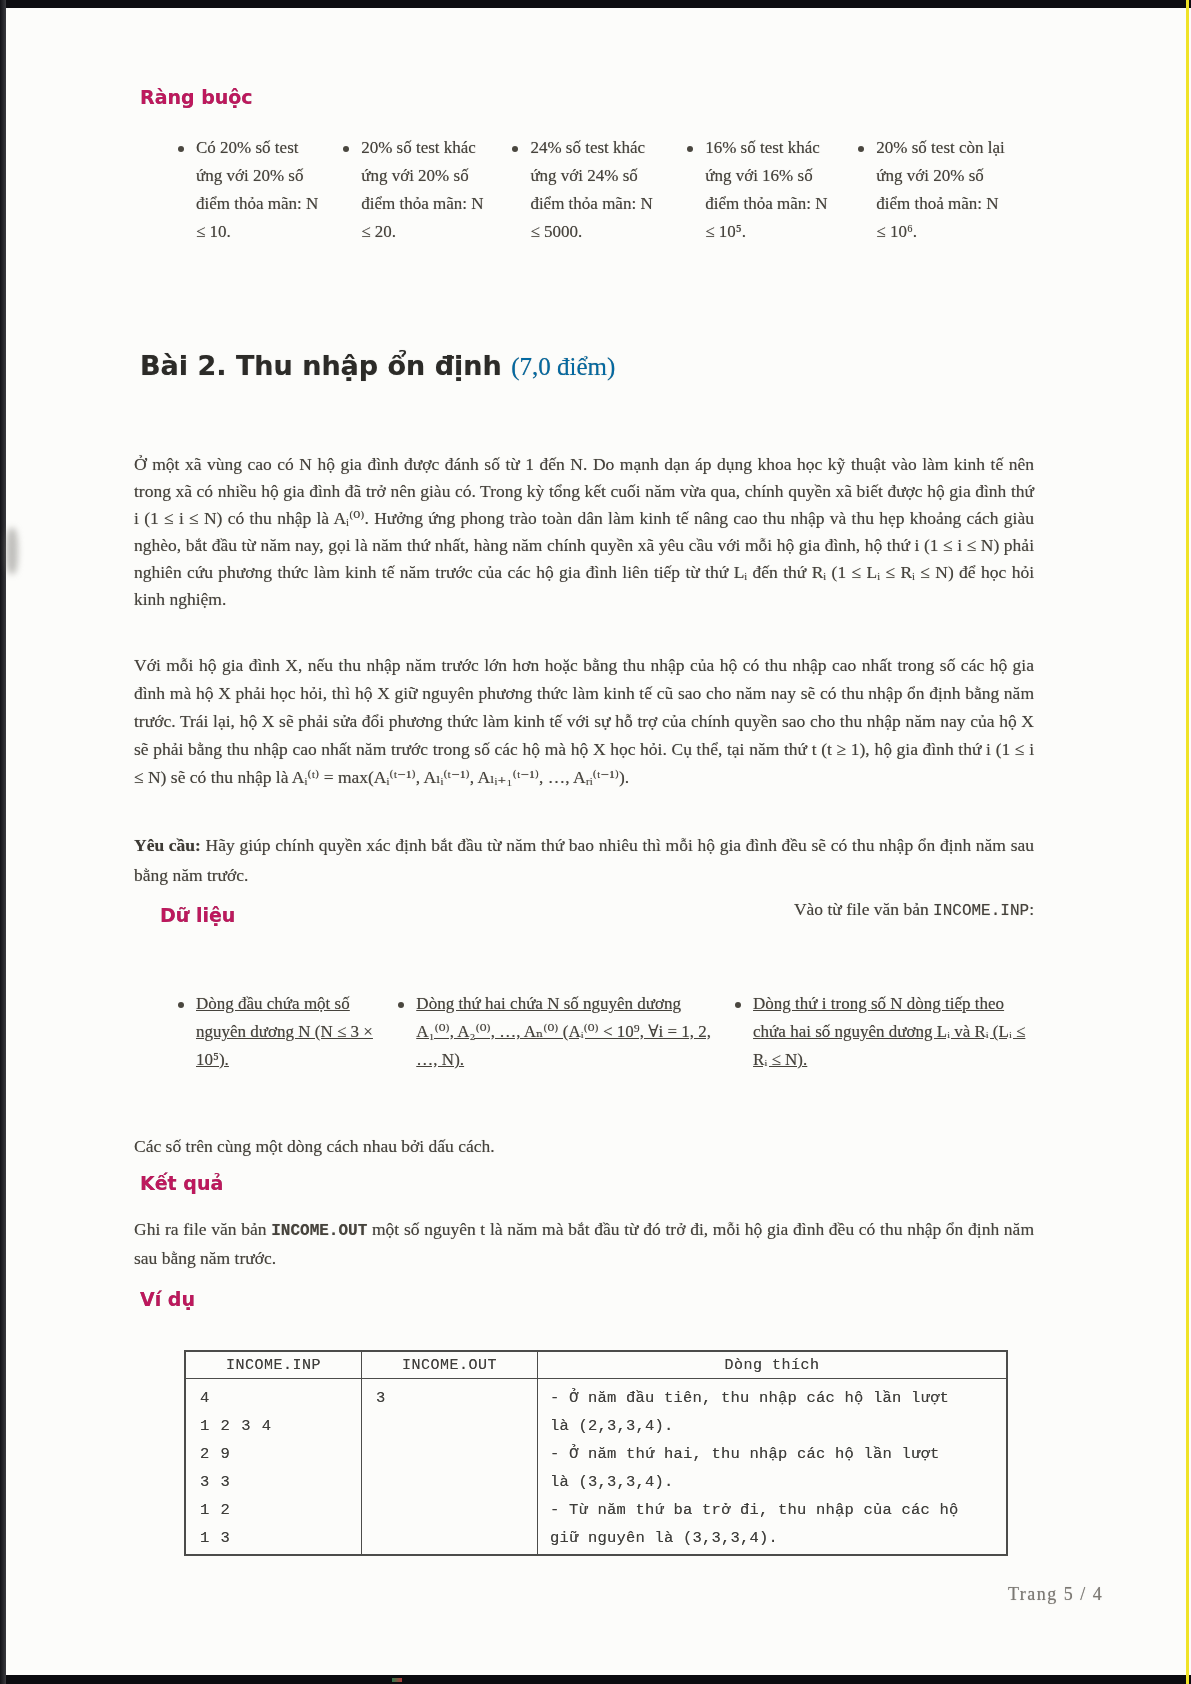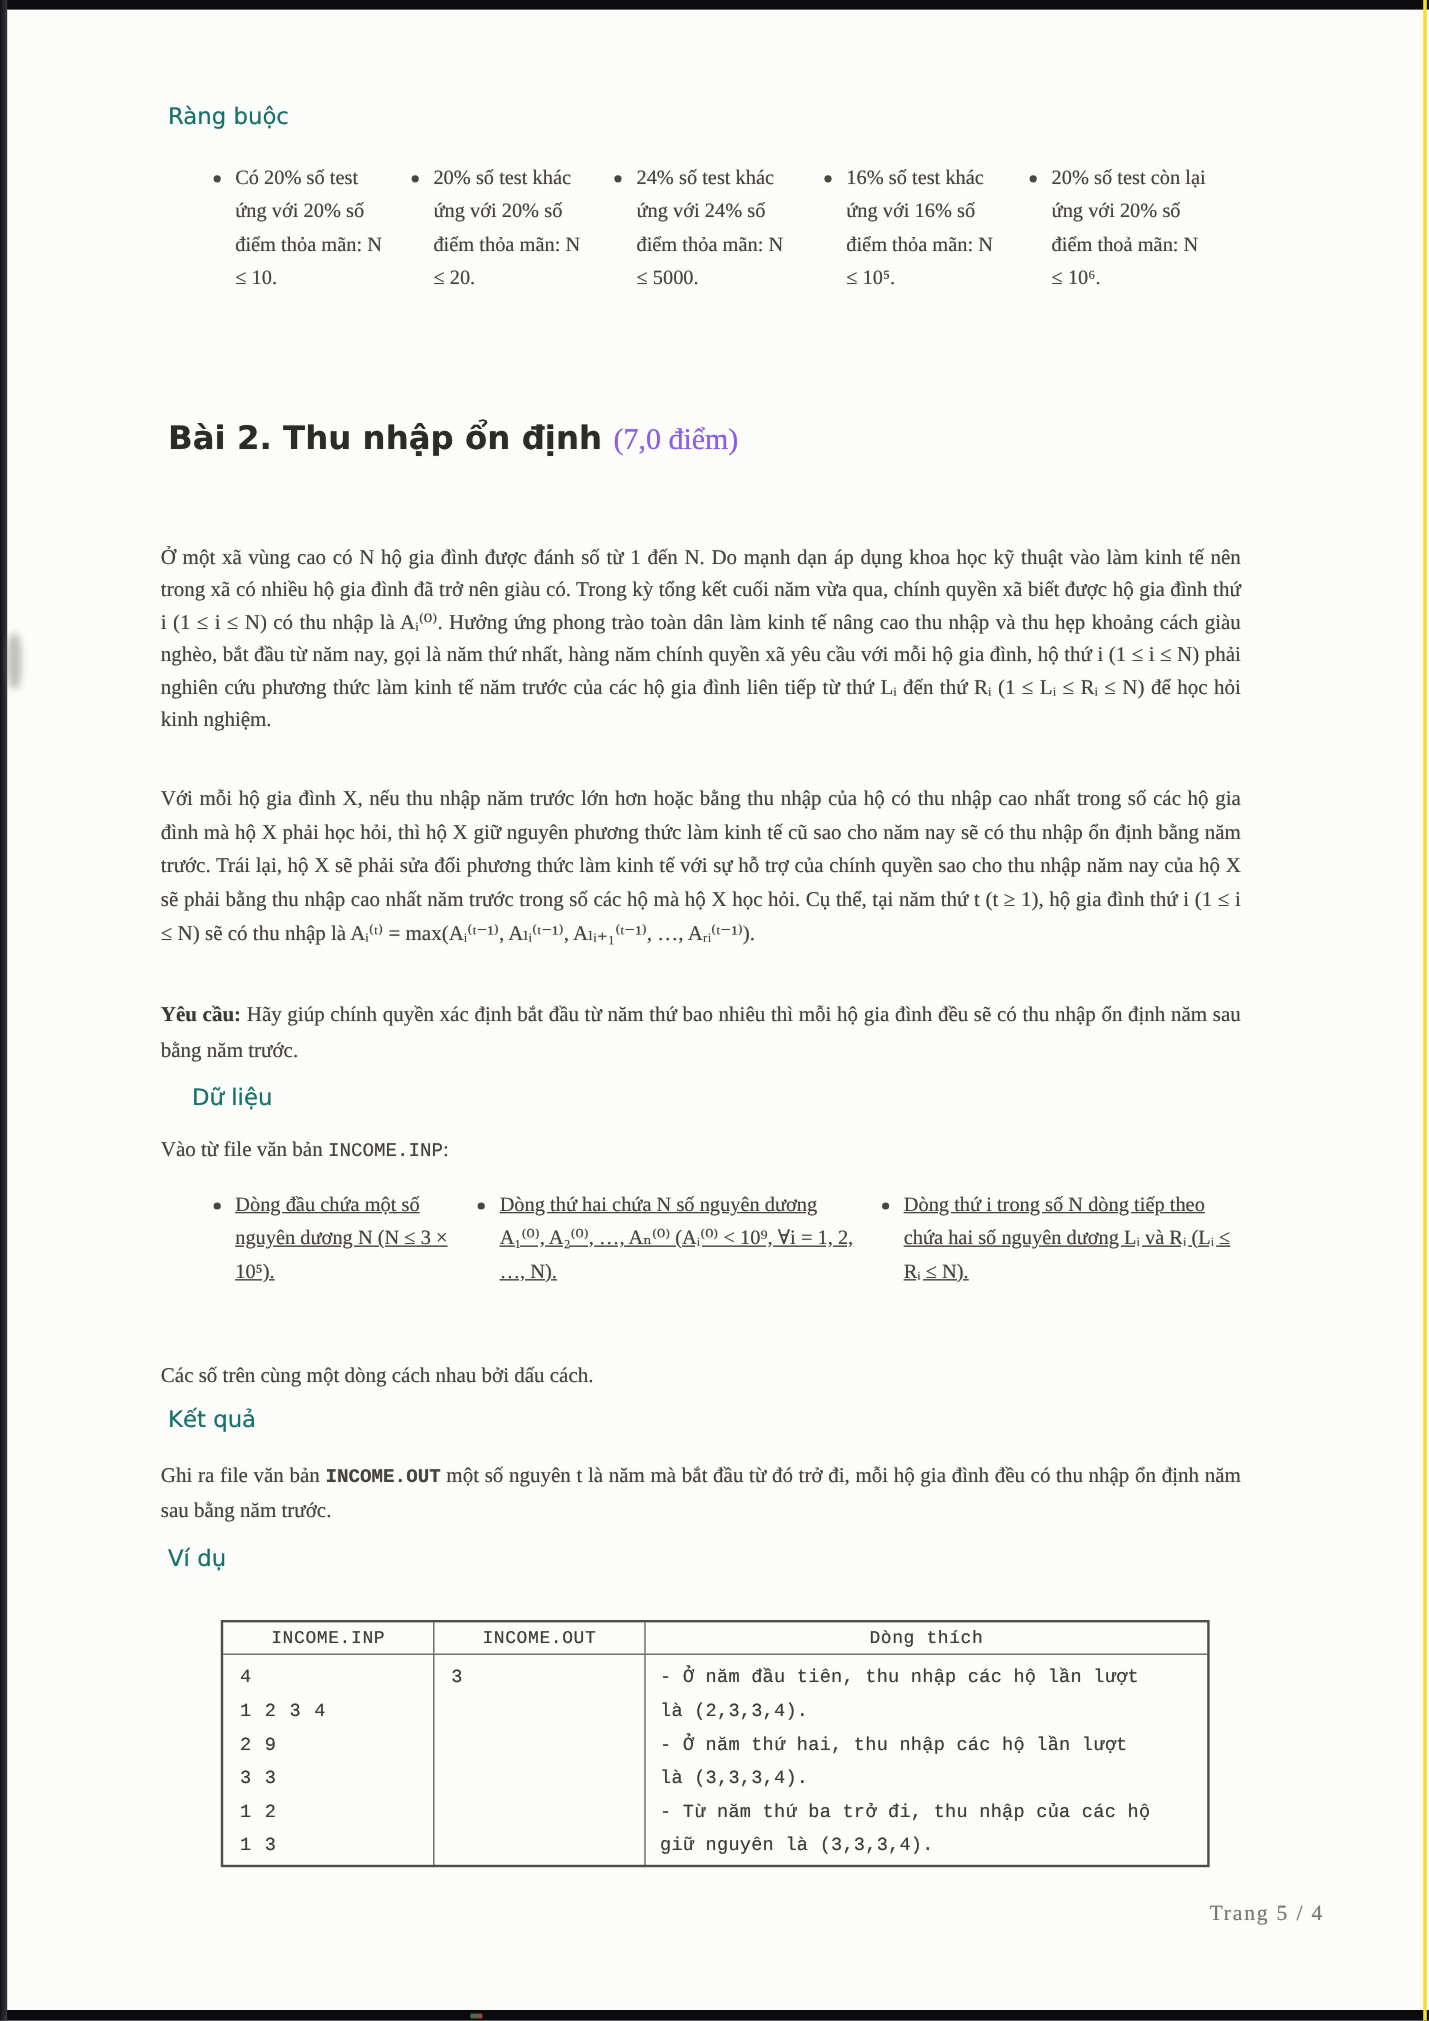--- a/index.html
+++ b/index.html
@@ -15,31 +15,31 @@
   .band-top{position:absolute;top:0;left:0;width:100%;height:8px;background:#0d0d11;}
   .band-bottom{position:absolute;bottom:0;left:0;width:100%;height:9px;background:#0b0b0f;}
   .strip-left{position:absolute;top:0;left:0;width:6px;height:100%;background:linear-gradient(to right,#121216,#3a3a3e);}
   .strip-right{position:absolute;top:0;right:2px;width:3px;height:100%;background:#f0e327;}
   .smudge{position:absolute;left:6px;top:528px;width:12px;height:46px;background:rgba(120,118,112,.45);filter:blur(3px);border-radius:40%;}
   .speck{position:absolute;left:392px;bottom:2px;width:10px;height:4px;background:linear-gradient(to right,#2f7a4a,#b23a3a);}
 
   .abs{position:absolute;}
   .h-small{
     font-family:"DejaVu Sans","Liberation Sans",sans-serif;
-    font-weight:normal;font-size:19px;color:#0f766e;
+    font-weight:bold;font-size:19px;color:#be185d;
     text-shadow:0 0 .6px rgba(44,43,40,.55);
   }
   .title{
     font-family:"DejaVu Sans","Liberation Sans",sans-serif;
     font-weight:bold;font-size:27px;color:#2c2b28;
     text-shadow:0 0 .7px rgba(44,43,40,.5);
   }
   .title .points{
     font-family:"Liberation Serif","DejaVu Serif",serif;
-    font-weight:normal;font-size:25px;color:#8b5cf6;
+    font-weight:normal;font-size:25px;color:#0369a1;
   }
   .body-text{
     font-size:17.5px;line-height:27px;text-align:justify;
     text-shadow:0 0 .7px rgba(74,70,63,.55);
   }
   .body-text2{line-height:28px;}
   .bullet-list{display:flex;flex-direction:row;}
   .bullet-item{position:relative;padding-left:24px;font-size:17px;line-height:28px;
     text-shadow:0 0 .7px rgba(74,70,63,.55);}
   .bullet-item::before{content:"";position:absolute;left:6px;top:11.5px;width:6px;height:6px;border-radius:50%;background:#4a473f;}
@@ -98,21 +98,21 @@
   <div class="abs body-text" style="left:134px;top:451px;width:900px;">Ở một xã vùng cao có N hộ gia đình được đánh số từ 1 đến N. Do mạnh dạn áp dụng khoa học kỹ thuật vào làm kinh tế nên trong xã có nhiều hộ gia đình đã trở nên giàu có. Trong kỳ tổng kết cuối năm vừa qua, chính quyền xã biết được hộ gia đình thứ i (1 ≤ i ≤ N) có thu nhập là Aᵢ⁽⁰⁾. Hưởng ứng phong trào toàn dân làm kinh tế nâng cao thu nhập và thu hẹp khoảng cách giàu nghèo, bắt đầu từ năm nay, gọi là năm thứ nhất, hàng năm chính quyền xã yêu cầu với mỗi hộ gia đình, hộ thứ i (1 ≤ i ≤ N) phải nghiên cứu phương thức làm kinh tế năm trước của các hộ gia đình liên tiếp từ thứ Lᵢ đến thứ Rᵢ (1 ≤ Lᵢ ≤ Rᵢ ≤ N) để học hỏi kinh nghiệm.</div>
 
   <div class="abs body-text body-text2" style="left:134px;top:651px;width:900px;">Với mỗi hộ gia đình X, nếu thu nhập năm trước lớn hơn hoặc bằng thu nhập của hộ có thu nhập cao nhất trong số các hộ gia đình mà hộ X phải học hỏi, thì hộ X giữ nguyên phương thức làm kinh tế cũ sao cho năm nay sẽ có thu nhập ổn định bằng năm trước. Trái lại, hộ X sẽ phải sửa đổi phương thức làm kinh tế với sự hỗ trợ của chính quyền sao cho thu nhập năm nay của hộ X sẽ phải bằng thu nhập cao nhất năm trước trong số các hộ mà hộ X học hỏi. Cụ thể, tại năm thứ t (t ≥ 1), hộ gia đình thứ i (1 ≤ i ≤ N) sẽ có thu nhập là Aᵢ⁽ᵗ⁾ = max(Aᵢ⁽ᵗ⁻¹⁾, Aₗᵢ⁽ᵗ⁻¹⁾, Aₗᵢ₊₁⁽ᵗ⁻¹⁾, …, Aᵣᵢ⁽ᵗ⁻¹⁾).</div>
 
   <div class="abs body-text" style="left:134px;top:830px;width:900px;line-height:30px;">
     <span class="req-label">Yêu cầu:</span><span> Hãy giúp chính quyền xác định bắt đầu từ năm thứ bao nhiêu thì mỗi hộ gia đình đều sẽ có thu nhập ổn định năm sau bằng năm trước.</span>
   </div>
 
   <div class="abs h-small" style="left:140px;top:904px;margin-left:20px;">Dữ liệu</div>
 
-  <div class="abs body-text" style="left:134px;top:944px;width:900px;text-align:left;">
+  <div class="abs body-text" style="left:134px;top:896px;width:900px;text-align:right;">
     <span>Vào từ file văn bản </span><span class="mono" style="font-size:16px;">INCOME.INP</span><span>:</span>
   </div>
 
   <div class="abs bullet-list" style="left:172px;top:990px;width:862px;gap:18px;text-decoration:underline;">
     <div class="bullet-item">Dòng đầu chứa một số nguyên dương N (N ≤ 3 × 10⁵).</div>
     <div class="bullet-item">Dòng thứ hai chứa N số nguyên dương A₁⁽⁰⁾, A₂⁽⁰⁾, …, Aₙ⁽⁰⁾ (Aᵢ⁽⁰⁾ &lt; 10⁹, ∀i = 1, 2, …, N).</div>
     <div class="bullet-item">Dòng thứ i trong số N dòng tiếp theo chứa hai số nguyên dương Lᵢ và Rᵢ (Lᵢ ≤ Rᵢ ≤ N).</div>
   </div>
 
   <div class="abs body-text" style="left:134px;top:1133px;width:900px;text-align:left;">Các số trên cùng một dòng cách nhau bởi dấu cách.</div>

